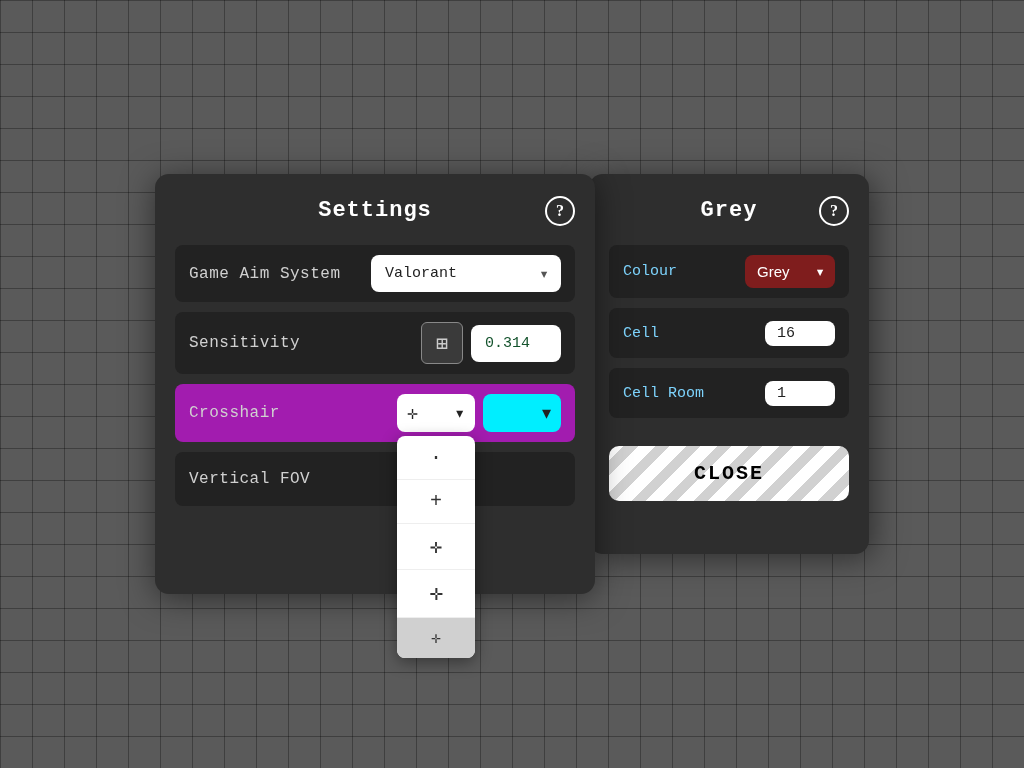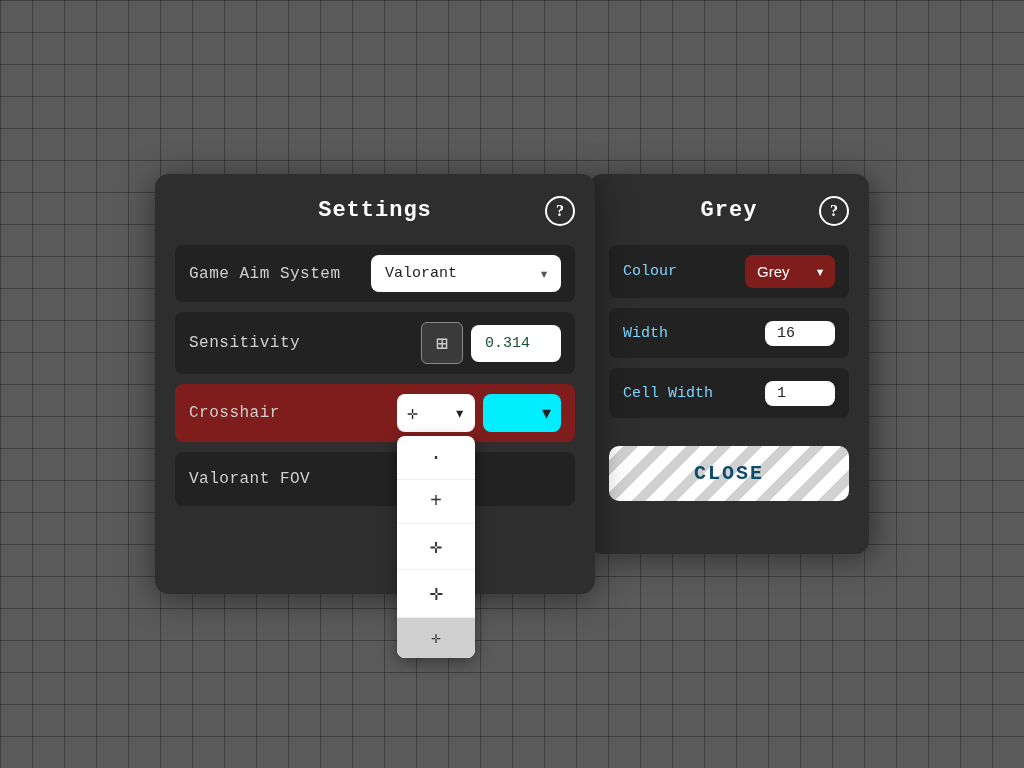--- a/index.html
+++ b/index.html
@@ -148,21 +148,21 @@
       color: #14532d;
       width: 90px;
       text-align: left;
     }
 
     
     .crosshair-row {
       display: flex;
       align-items: center;
       justify-content: space-between;
-      background: #7f1d1d;
+      background: #a21caf;
       border-radius: 8px;
       padding: 10px 14px;
       margin-bottom: 10px;
       min-height: 54px;
       gap: 40px;
     }
 
     .crosshair-controls {
       display: flex;
       gap: 8px;
@@ -310,21 +310,21 @@
     .close-btn {
       background: #fff;
       border: none;
       border-radius: 10px;
       width: 100%;
       padding: 16px 0;
       font-size: 20px;
       font-weight: bold;
       font-family: 'Courier New', Courier, monospace;
       letter-spacing: 2px;
-      color: #0c4a6e;
+      color: #000000;
       cursor: pointer;
       margin-top: 18px;
       position: relative;
       overflow: hidden;
     }
 
     .close-btn-inner {
       position: relative;
       z-index: 2;
     }
@@ -404,21 +404,21 @@
             <div class="ch-option" style="font-size:16px; background:#d0d0d0;">✛</div>
           </div>
         </div>
         <button class="crosshair-color-btn" style="background:#00eeff;">
           <span>▾</span>
         </button>
       </div>
     </div>
 
     <div class="fov-row">
-      <span class="setting-label">Valorant FOV</span>
+      <span class="setting-label">Vertical FOV</span>
     </div>
   </div>
 
   <div class="room-panel">
     <div class="panel-header">
       <span class="panel-title">Grey</span>
       <div class="help-icon">?</div>
     </div>
 
     
@@ -429,29 +429,29 @@
           <option>Grey</option>
           <option>White</option>
           <option>Black</option>
           <option>Blue</option>
         </select>
       </div>
     </div>
 
     
     <div class="room-setting-row">
-      <span class="room-label">Width</span>
+      <span class="room-label">Cell</span>
       <input class="room-num-input" type="text" value="16" style="">
     </div>
 
     
 
     
     <div class="room-setting-row">
-      <span class="room-label">Cell Width</span>
+      <span class="room-label">Cell Room</span>
       <input class="room-num-input" type="text" value="1" style="">
     </div>
 
     
     <button class="close-btn">
       <div class="close-btn-stripes"></div>
       <span class="close-btn-inner">CLOSE</span>
     </button>
   </div>
 

